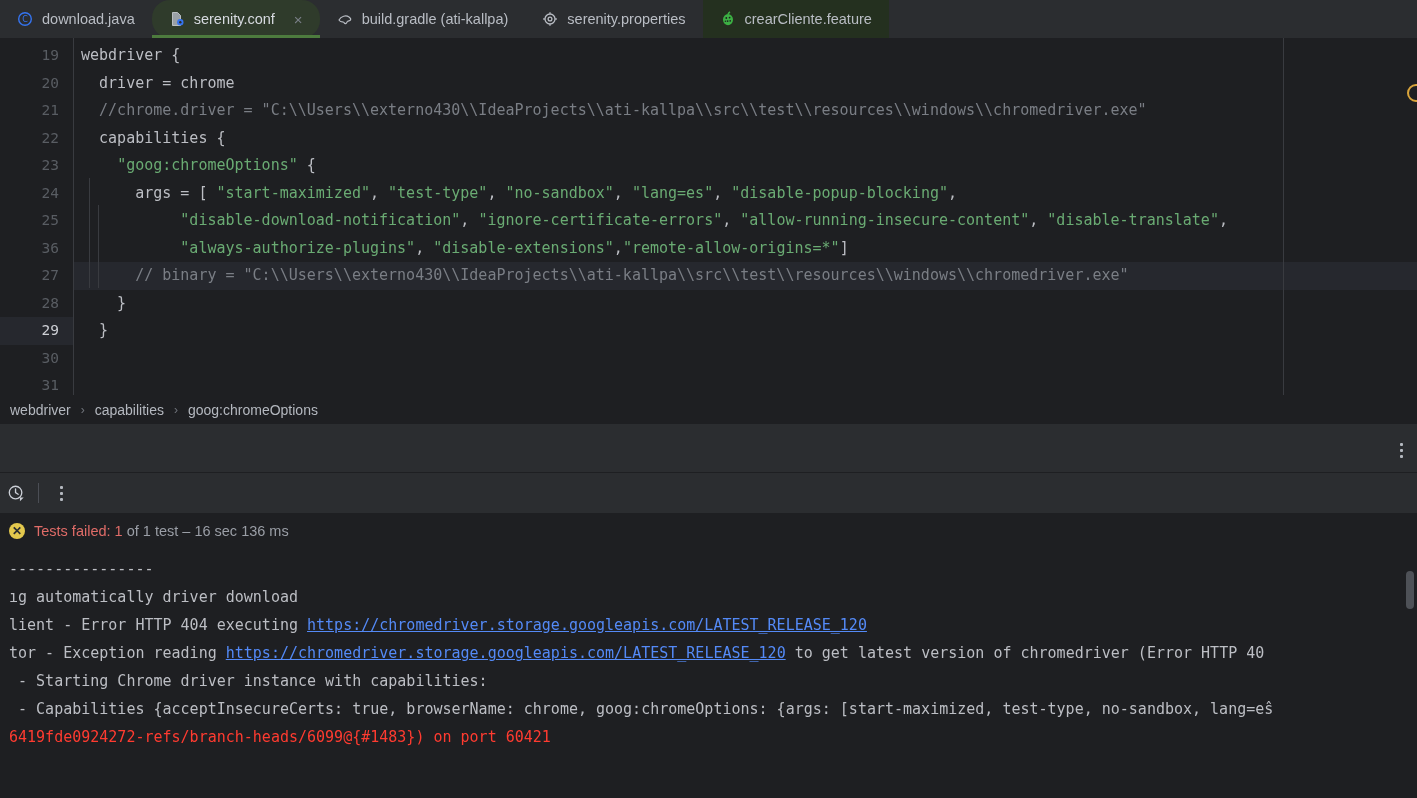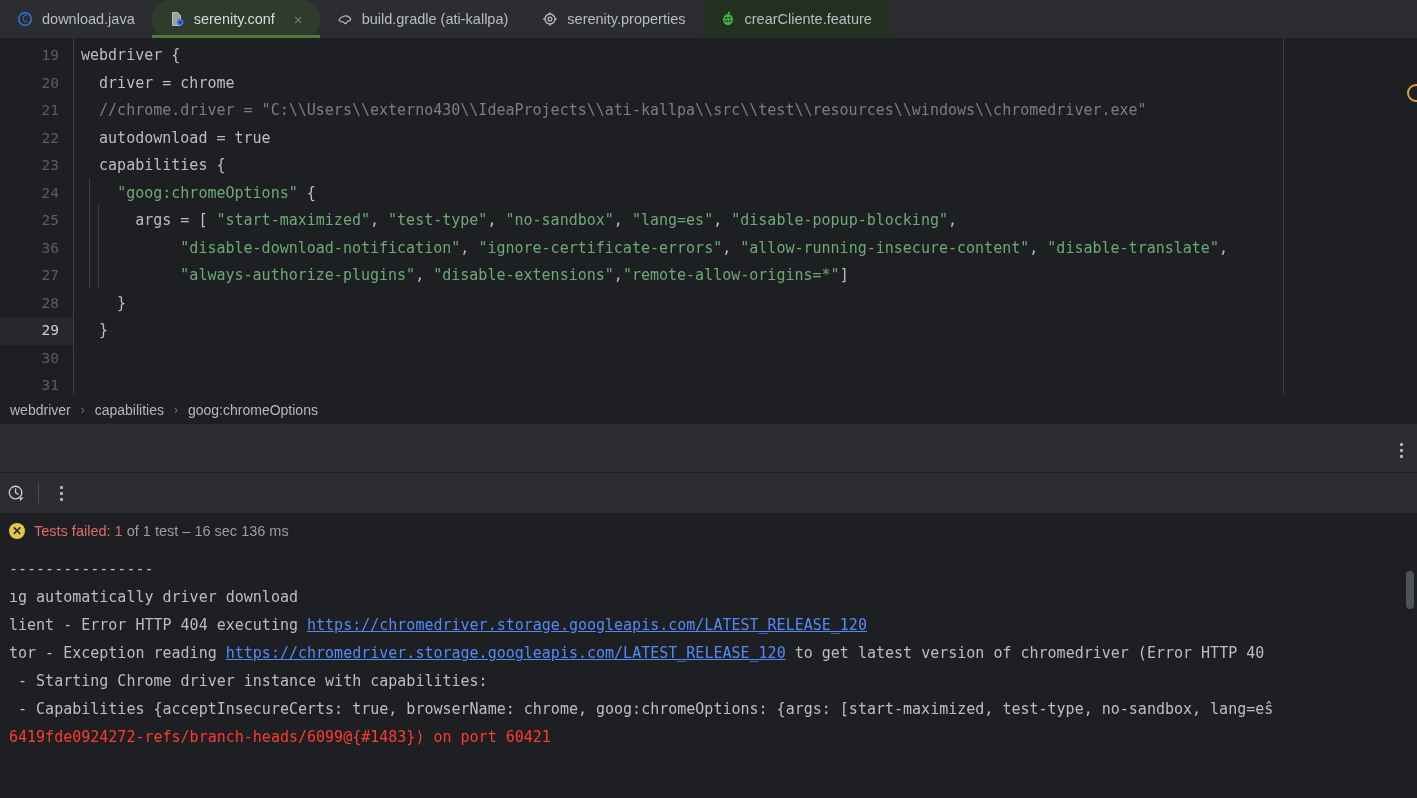--- a/index.html
+++ b/index.html
@@ -314,26 +314,26 @@
         <div class="gnum">27</div>
         <div class="gnum">28</div>
         <div class="gnum cur">29</div>
         <div class="gnum">30</div>
         <div class="gnum">31</div>
       </div>
     <div class="codearea" id="codearea">
         <div class="cline"><span class="p">webdriver {</span></div>
         <div class="cline"><span class="p">  driver = chrome</span></div>
         <div class="cline"><span class="c">  //chrome.driver = "C:\\Users\\externo430\\IdeaProjects\\ati-kallpa\\src\\test\\resources\\windows\\chromedriver.exe"</span></div>
-        <div class="cline"><span class="p">  autodownload = true</span></div>
         <div class="cline"><span class="p">  capabilities {</span></div>
         <div class="cline"><span class="p">    </span><span class="s">"goog:chromeOptions"</span><span class="p"> {</span></div>
         <div class="cline"><span class="p">      args = [ </span><span class="s">"start-maximized"</span><span class="p">, </span><span class="s">"test-type"</span><span class="p">, </span><span class="s">"no-sandbox"</span><span class="p">, </span><span class="s">"lang=es"</span><span class="p">, </span><span class="s">"disable-popup-blocking"</span><span class="p">,</span></div>
         <div class="cline"><span class="p">           </span><span class="s">"disable-download-notification"</span><span class="p">, </span><span class="s">"ignore-certificate-errors"</span><span class="p">, </span><span class="s">"allow-running-insecure-content"</span><span class="p">, </span><span class="s">"disable-translate"</span><span class="p">,</span></div>
         <div class="cline"><span class="p">           </span><span class="s">"always-authorize-plugins"</span><span class="p">, </span><span class="s">"disable-extensions"</span><span class="p">,</span><span class="s">"remote-allow-origins=*"</span><span class="p">]</span></div>
+        <div class="cline cur"><span class="c">      // binary = "C:\\Users\\externo430\\IdeaProjects\\ati-kallpa\\src\\test\\resources\\windows\\chromedriver.exe"</span></div>
         <div class="cline"><span class="p">    }</span></div>
         <div class="cline"><span class="p">  }</span></div>
         <div class="indentguide" style="left: 15px; top: 140px; height: 110px;"></div>
         <div class="indentguide" style="left: 24px; top: 167px; height: 83px;"></div>
       </div>
   </div>
   <div class="right-rule"></div>
   <div class="inspect-widget"></div>
 </div>
 

